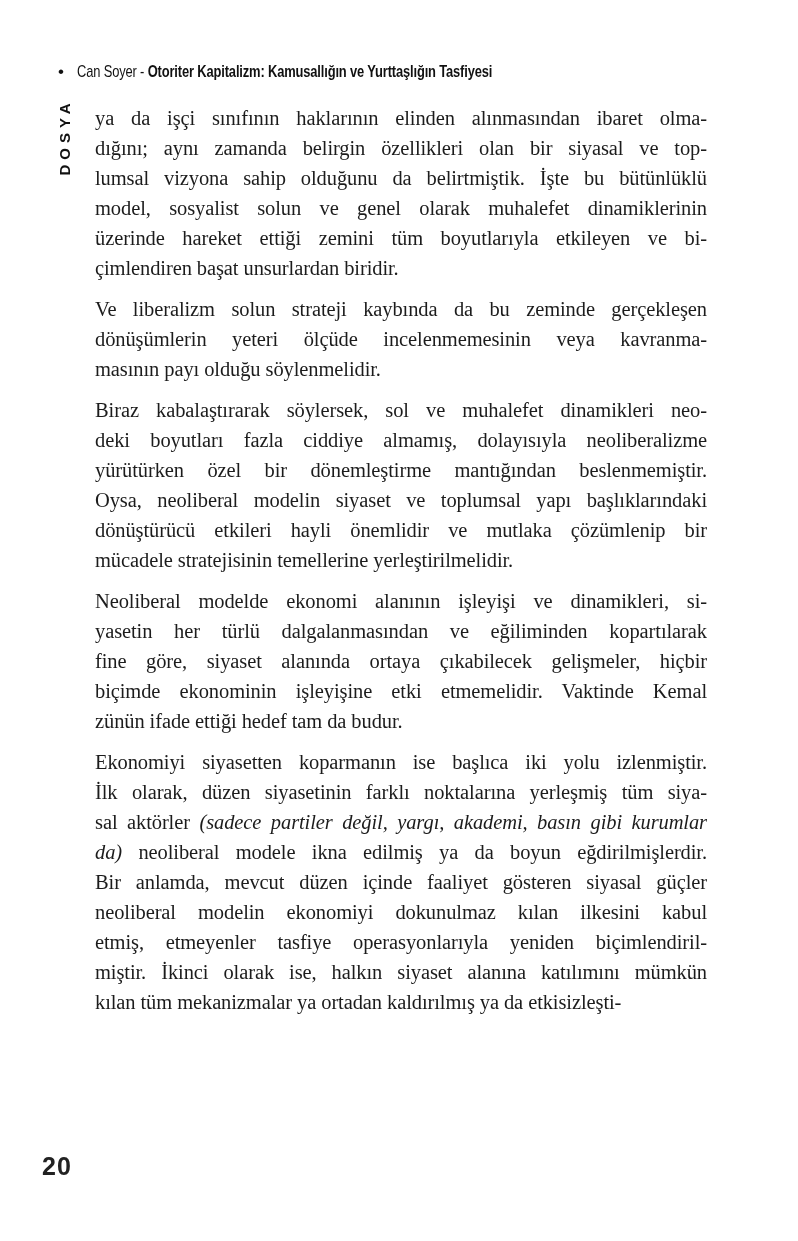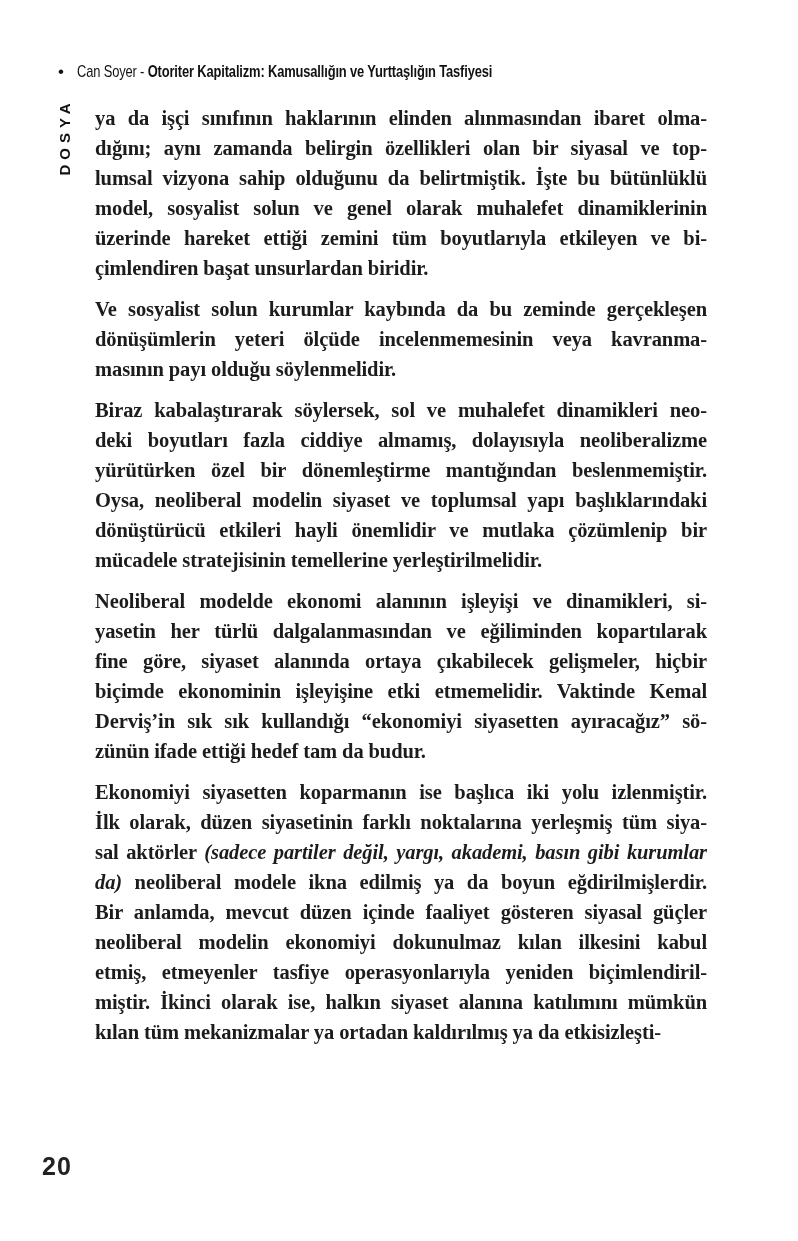--- a/index.html
+++ b/index.html
@@ -44,21 +44,21 @@
     color:#111;
   }
   
   .page-body{
     position:absolute;left:95px;top:103px;width:620px;
     font-size:20.5px;
     line-height:30px;
     letter-spacing:-0.1px;
     color:#1c1c1c;
   }
-  .para{margin:0 8px 11px 0;font-weight:bold;}
+  .para{margin:0 8px 11px 0;}
   .line{
     text-align:justify;
     text-align-last:justify;
     min-height:30px;
   }
   .line.last{
     text-align-last:auto;
   }
   .it{font-style:italic;}
   
@@ -86,38 +86,37 @@
 <div class="page-body">
     <div class="para">
       <div class="line"><span>ya da işçi sınıfının haklarının elinden alınmasından ibaret olma-</span></div>
       <div class="line"><span>dığını; aynı zamanda belirgin özellikleri olan bir siyasal ve top-</span></div>
       <div class="line"><span>lumsal vizyona sahip olduğunu da belirtmiştik. İşte bu bütünlüklü</span></div>
       <div class="line"><span>model, sosyalist solun ve genel olarak muhalefet dinamiklerinin</span></div>
       <div class="line"><span>üzerinde hareket ettiği zemini tüm boyutlarıyla etkileyen ve bi-</span></div>
       <div class="line last"><span>çimlendiren başat unsurlardan biridir.</span></div>
     </div>
     <div class="para">
-      <div class="line"><span>Ve sosyalist solun kurumlar kaybında da bu zeminde gerçekleşen</span></div>
+      <div class="line"><span>Ve liberalizm solun strateji kaybında da bu zeminde gerçekleşen</span></div>
       <div class="line"><span>dönüşümlerin yeteri ölçüde incelenmemesinin veya kavranma-</span></div>
       <div class="line last"><span>masının payı olduğu söylenmelidir.</span></div>
     </div>
     <div class="para">
       <div class="line"><span>Biraz kabalaştırarak söylersek, sol ve muhalefet dinamikleri neo-</span></div>
       <div class="line"><span>deki boyutları fazla ciddiye almamış, dolayısıyla neoliberalizme</span></div>
       <div class="line"><span>yürütürken özel bir dönemleştirme mantığından beslenmemiştir.</span></div>
       <div class="line"><span>Oysa, neoliberal modelin siyaset ve toplumsal yapı başlıklarındaki</span></div>
       <div class="line"><span>dönüştürücü etkileri hayli önemlidir ve mutlaka çözümlenip bir</span></div>
       <div class="line last"><span>mücadele stratejisinin temellerine yerleştirilmelidir.</span></div>
     </div>
     <div class="para">
       <div class="line"><span>Neoliberal modelde ekonomi alanının işleyişi ve dinamikleri, si-</span></div>
       <div class="line"><span>yasetin her türlü dalgalanmasından ve eğiliminden kopartılarak</span></div>
       <div class="line"><span>fine göre, siyaset alanında ortaya çıkabilecek gelişmeler, hiçbir</span></div>
       <div class="line"><span>biçimde ekonominin işleyişine etki etmemelidir. Vaktinde Kemal</span></div>
-      <div class="line"><span>Derviş’in sık sık kullandığı “ekonomiyi siyasetten ayıracağız” sö-</span></div>
       <div class="line last"><span>zünün ifade ettiği hedef tam da budur.</span></div>
     </div>
     <div class="para">
       <div class="line"><span>Ekonomiyi siyasetten koparmanın ise başlıca iki yolu izlenmiştir.</span></div>
       <div class="line"><span>İlk olarak, düzen siyasetinin farklı noktalarına yerleşmiş tüm siya-</span></div>
       <div class="line"><span>sal aktörler </span><span class="it">(sadece partiler değil, yargı, akademi, basın gibi kurumlar</span></div>
       <div class="line"><span class="it">da)</span><span> neoliberal modele ikna edilmiş ya da boyun eğdirilmişlerdir.</span></div>
       <div class="line"><span>Bir anlamda, mevcut düzen içinde faaliyet gösteren siyasal güçler</span></div>
       <div class="line"><span>neoliberal modelin ekonomiyi dokunulmaz kılan ilkesini kabul</span></div>
       <div class="line"><span>etmiş, etmeyenler tasfiye operasyonlarıyla yeniden biçimlendiril-</span></div>

